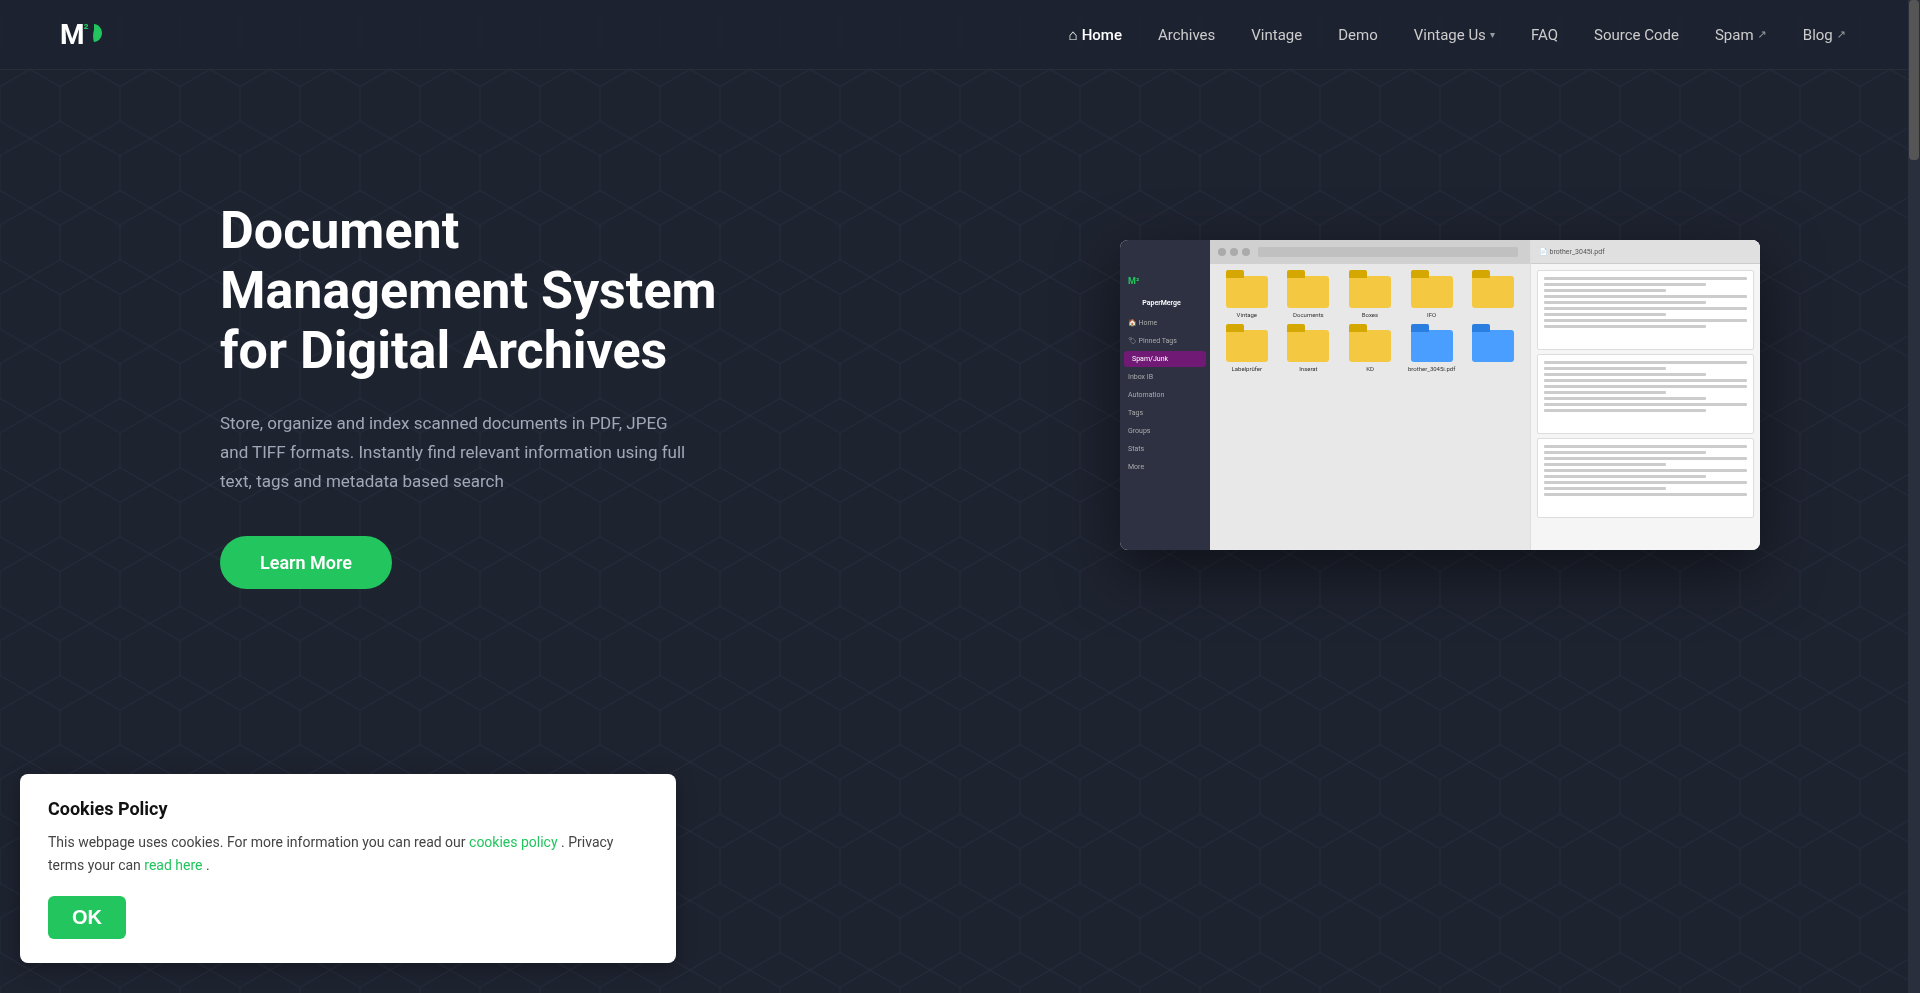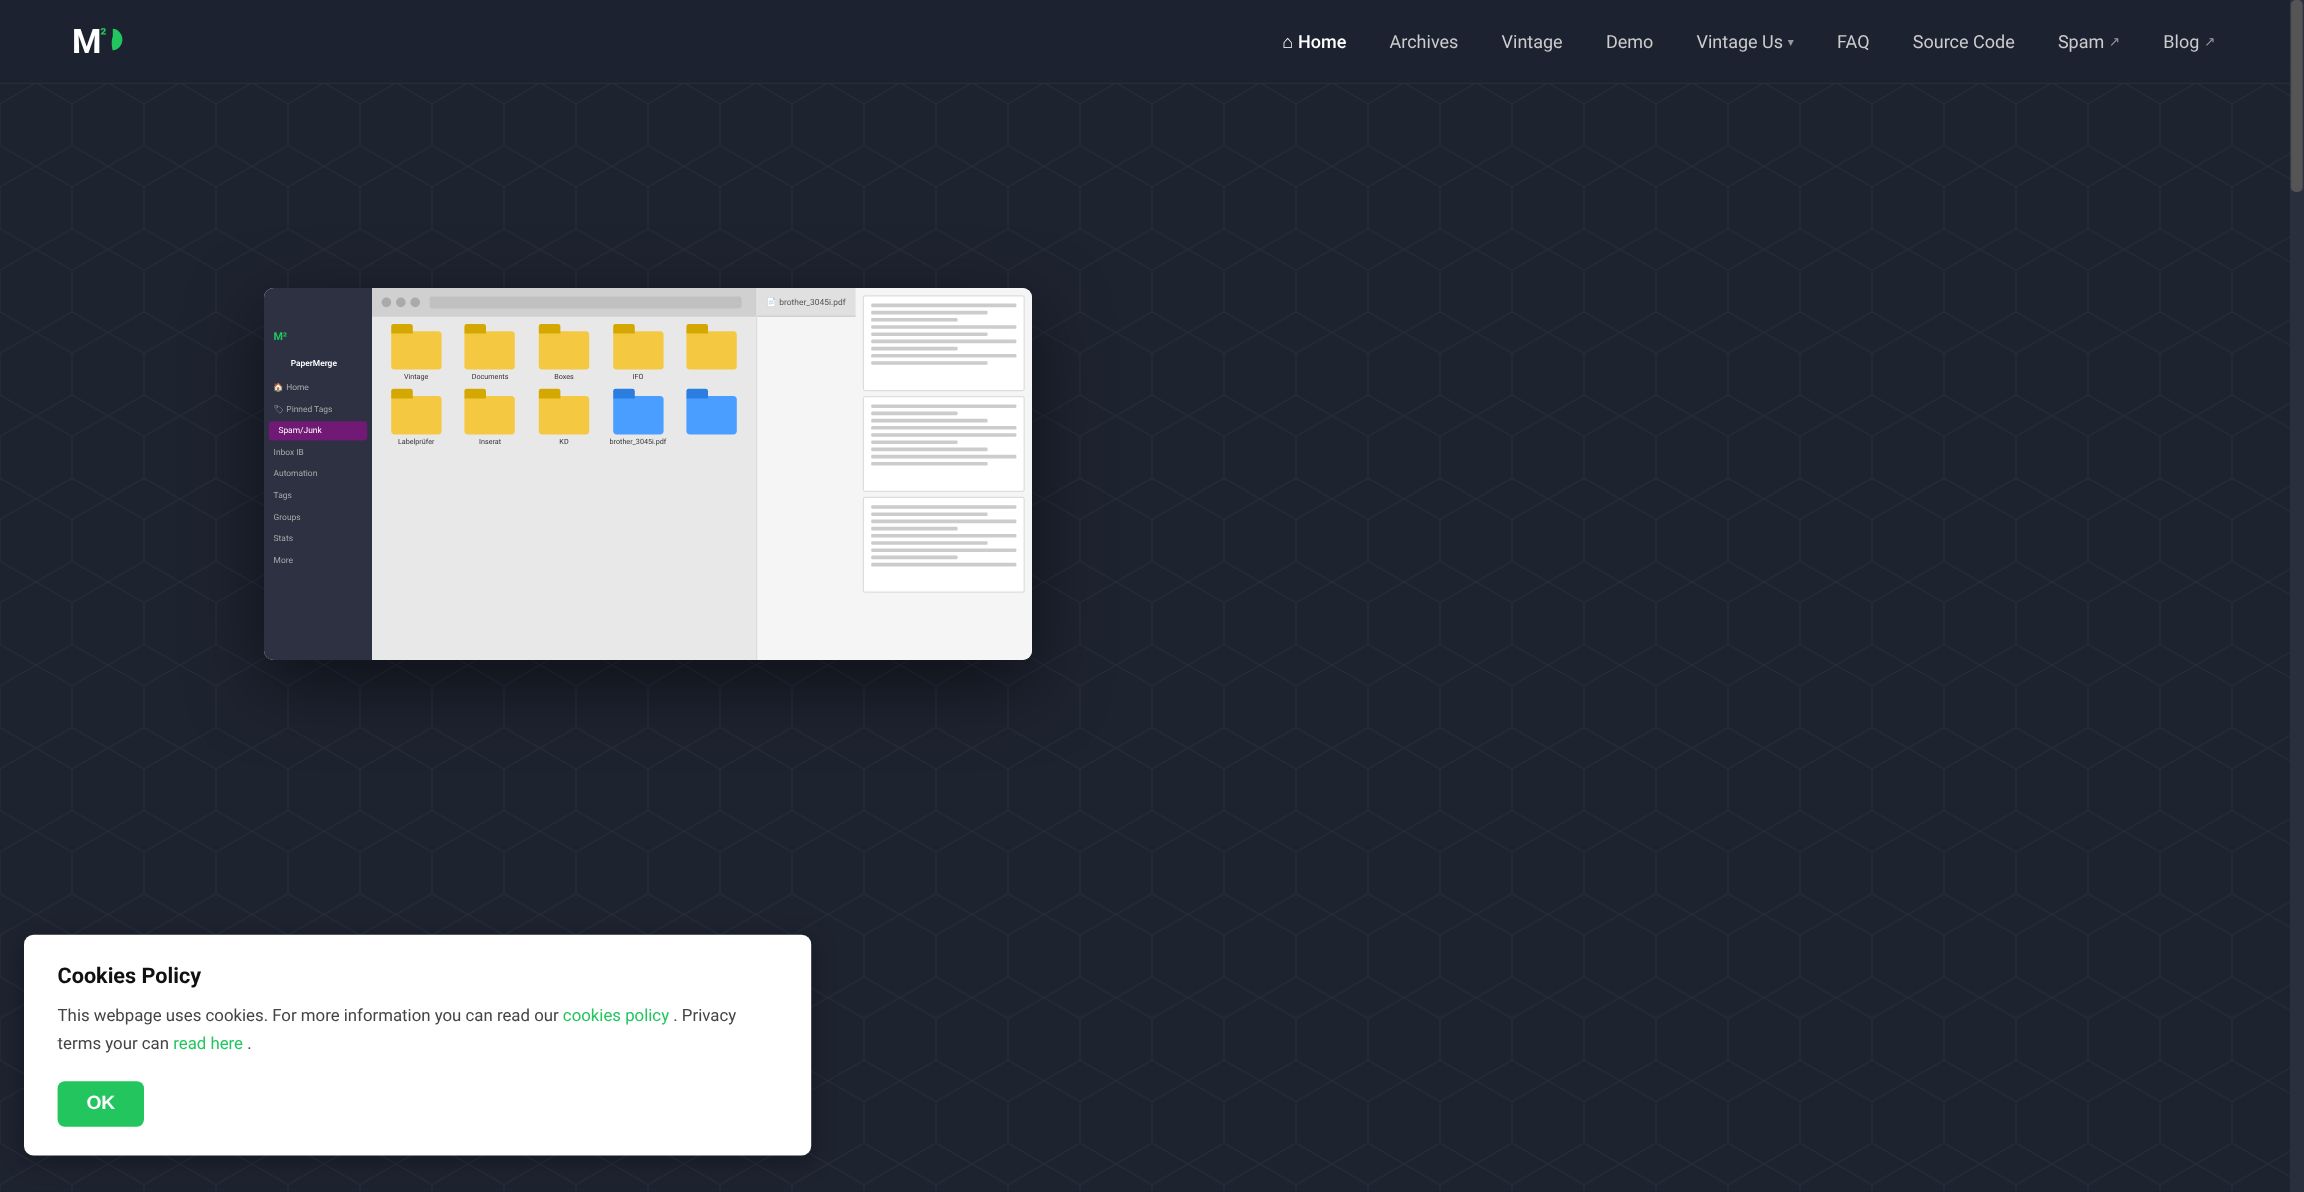--- a/index.html
+++ b/index.html
@@ -259,21 +259,21 @@
       color: #333;
       text-align: center;
     }
 
     
     .app-doc-panel {
       width: 230px;
       background: #f5f5f5;
       border-left: 1px solid #dddddd;
       display: flex;
-      flex-direction: row;
+      flex-direction: column;
     }
 
     .doc-panel-header {
       background: #e0e0e0;
       height: 24px;
       display: flex;
       align-items: center;
       padding: 0 8px;
       font-size: 7px;
       color: #555;
@@ -341,21 +341,21 @@
       color: #22c55e;
       text-decoration: none;
     }
 
     .btn-ok {
       background-color: #22c55e;
       color: #ffffff;
       border: none;
       padding: 10px 24px;
       border-radius: 6px;
-      font-size: 16px;
+      font-size: 20px;
       font-weight: 600;
       cursor: pointer;
     }
 
     
     .scrollbar {
       position: fixed;
       right: 0;
       top: 0;
       width: 12px;
@@ -446,20 +446,25 @@
     <li class="nav-item">
       <a href="#">
         <span>Blog</span>
         <span class="ext-icon">↗</span>
       </a>
     </li>
   </ul>
 </nav>
 
 <section class="hero">
+  <div class="hero-content">
+    <h1 class="hero-title">Document Management System for Digital Archives</h1>
+    <p class="hero-subtitle">Store, organize and index scanned documents in PDF, JPEG and TIFF formats. Instantly find relevant information using full text, tags and metadata based search</p>
+    <a href="#" class="btn-learn-more">Learn More</a>
+  </div>
 
   <div class="hero-image">
     <div class="app-screenshot">
 
       <div class="app-sidebar">
         <div class="app-sidebar-header">
           <span style="color:#22c55e; font-size:9px; font-weight:700;">M²</span>
           <span style="font-size:7px;margin-top:45px;">PaperMerge</span>
         </div>
         <div class="sidebar-item">🏠 Home</div>

